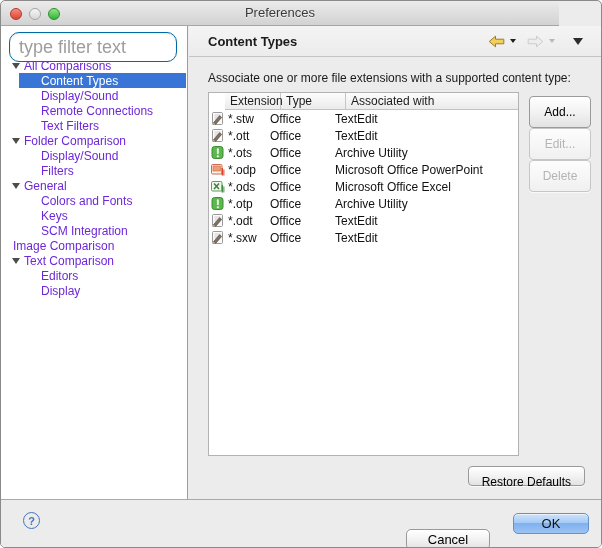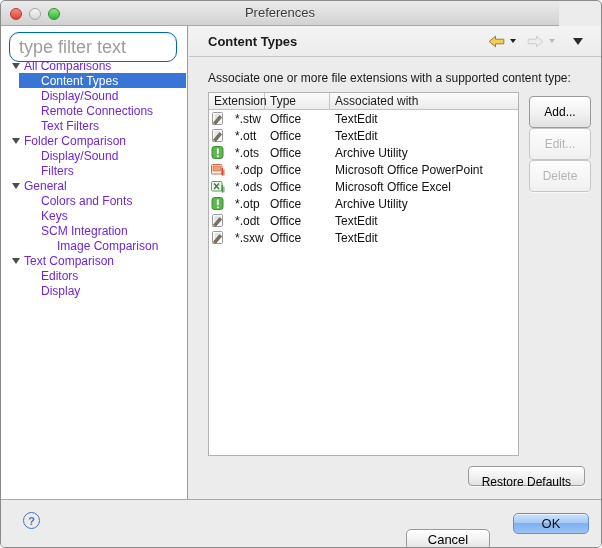--- a/index.html
+++ b/index.html
@@ -33,21 +33,21 @@
   .filter {
     position: absolute; top: 6px; left: 8px; width: 168px; height: 30px;
     border: 1px solid #0369a1; border-radius: 10px; padding: 0 9px;
     font-family: "Liberation Sans", sans-serif; font-size: 18px; color: #333;
     box-shadow: inset 0 1px 2px rgba(0,0,0,.10); outline: none; background: #fff;
   }
   .filter::placeholder { color: #9d9d9d; }
   .tree { position: absolute; top: 32px; left: 0; right: 1px; }
   .tree-row { height: 15px; display: flex; align-items: center; font-size: 12px; color: #6d28d9; cursor: default; }
   .tree-row.lvl0 { padding-left: 11px; }
-  .tree-row.lvl0.no-arrow { padding-left: 24px; margin-left: 32px; }
+  .tree-row.lvl0.no-arrow { padding-left: 12px; }
   .tree-row.lvl1 { padding-left: 40px; }
   .tree-row.selected { background: #3875d7; color: #ffffff; margin-left: 18px; padding-left: 22px; }
   .expander {
     width: 0; height: 0; border-left: 4.5px solid transparent; border-right: 4.5px solid transparent;
     border-top: 6px solid #4c4c4c; display: inline-block; margin-right: 4px; flex: none;
   }
   
   .content { position: absolute; top: 25px; left: 188px; width: 414px; height: 473px; background: #ececec; }
   .content-header {
     position: absolute; top: 0; left: 0; right: 0; height: 31px;
@@ -68,32 +68,32 @@
   }
   .gap8 { width: 9px; } .gap16 { width: 18px; }
   .instruction { position: absolute; top: 45px; left: 19px; font-size: 12px; color: #1a1a1a; }
   
   .table {
     position: absolute; top: 66px; left: 19px; width: 311px; height: 364px;
     background: #ffffff; border: 1px solid #b2b2b2;
   }
   .thead {
     display: flex; height: 17px; background: linear-gradient(#fcfcfc, #ebebeb);
-    border-bottom: 1px solid #c3c3c3; align-items: center;
+    border-bottom: 1px solid #c3c3c3; align-items: center; margin-left: 16px;
   }
   .th { font-size: 12px; color: #1c1c1c; padding-left: 5px; height: 17px; line-height: 17px; }
   .th.col-ext, .th.col-type { border-right: 1px solid #c6c6c6; }
   .col-ext { width: 56px; flex: none; }
   .col-type { width: 65px; flex: none; }
   .col-assoc { flex: 1; }
   .trow { display: flex; height: 17px; align-items: center; font-size: 12px; color: #111; }
   .cell { height: 17px; display: flex; align-items: center; overflow: hidden; white-space: nowrap; }
   .cell.col-type, .cell.col-assoc { padding-left: 5px; }
   .file-icon { width: 15px; margin-left: 2px; flex: none; display: inline-flex; align-items: center; }
-  .ext-text { margin-left: 9px; }
+  .ext-text { margin-left: 2px; }
   
   .btn {
     font-family: "Liberation Sans", sans-serif; font-size: 12px; color: #000;
     border: 1px solid #9a9a9a; border-radius: 4px;
     background: linear-gradient(#ffffff, #f1f1f1 55%, #e2e2e2);
     box-shadow: 0 1px 0 rgba(255,255,255,.7);
     text-align: center; cursor: default;
   }
   .btn:disabled { color: #b4b4b4; border-color: #c6c6c6; background: linear-gradient(#fdfdfd, #f0f0f0); }
   .btn-add, .btn-edit, .btn-delete { position: absolute; left: 340px; width: 62px; height: 32px; text-align: center; }

